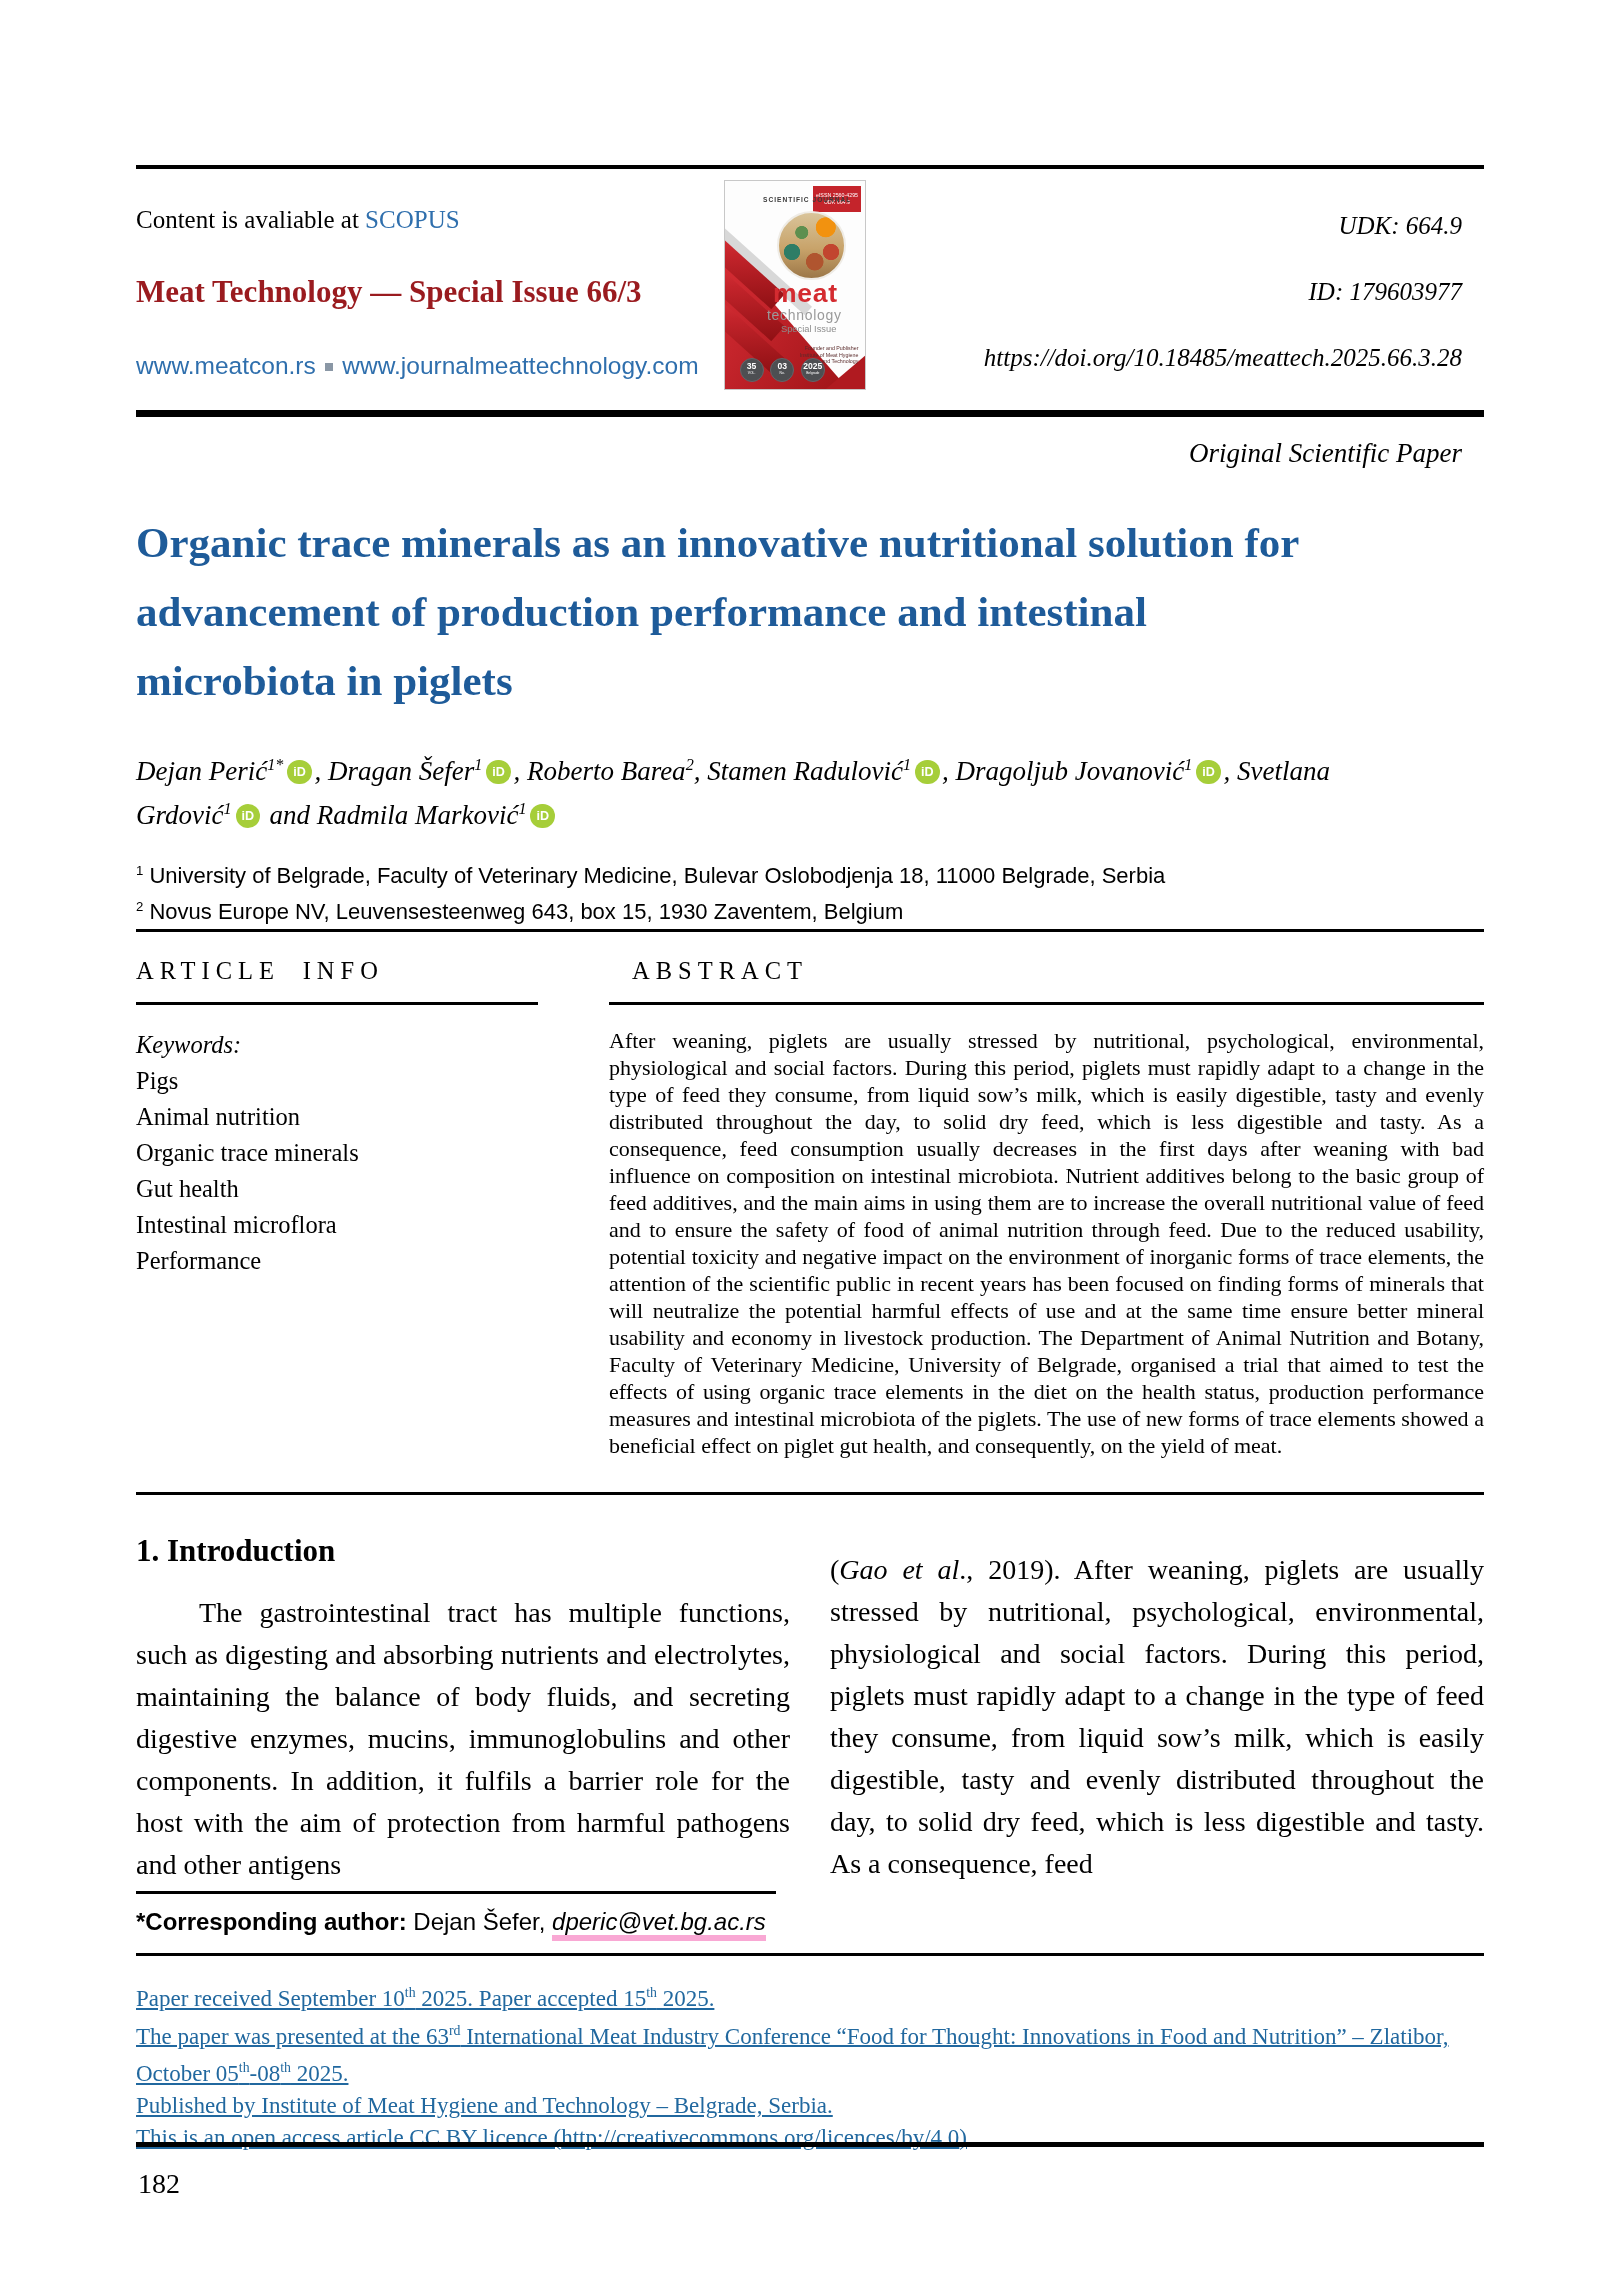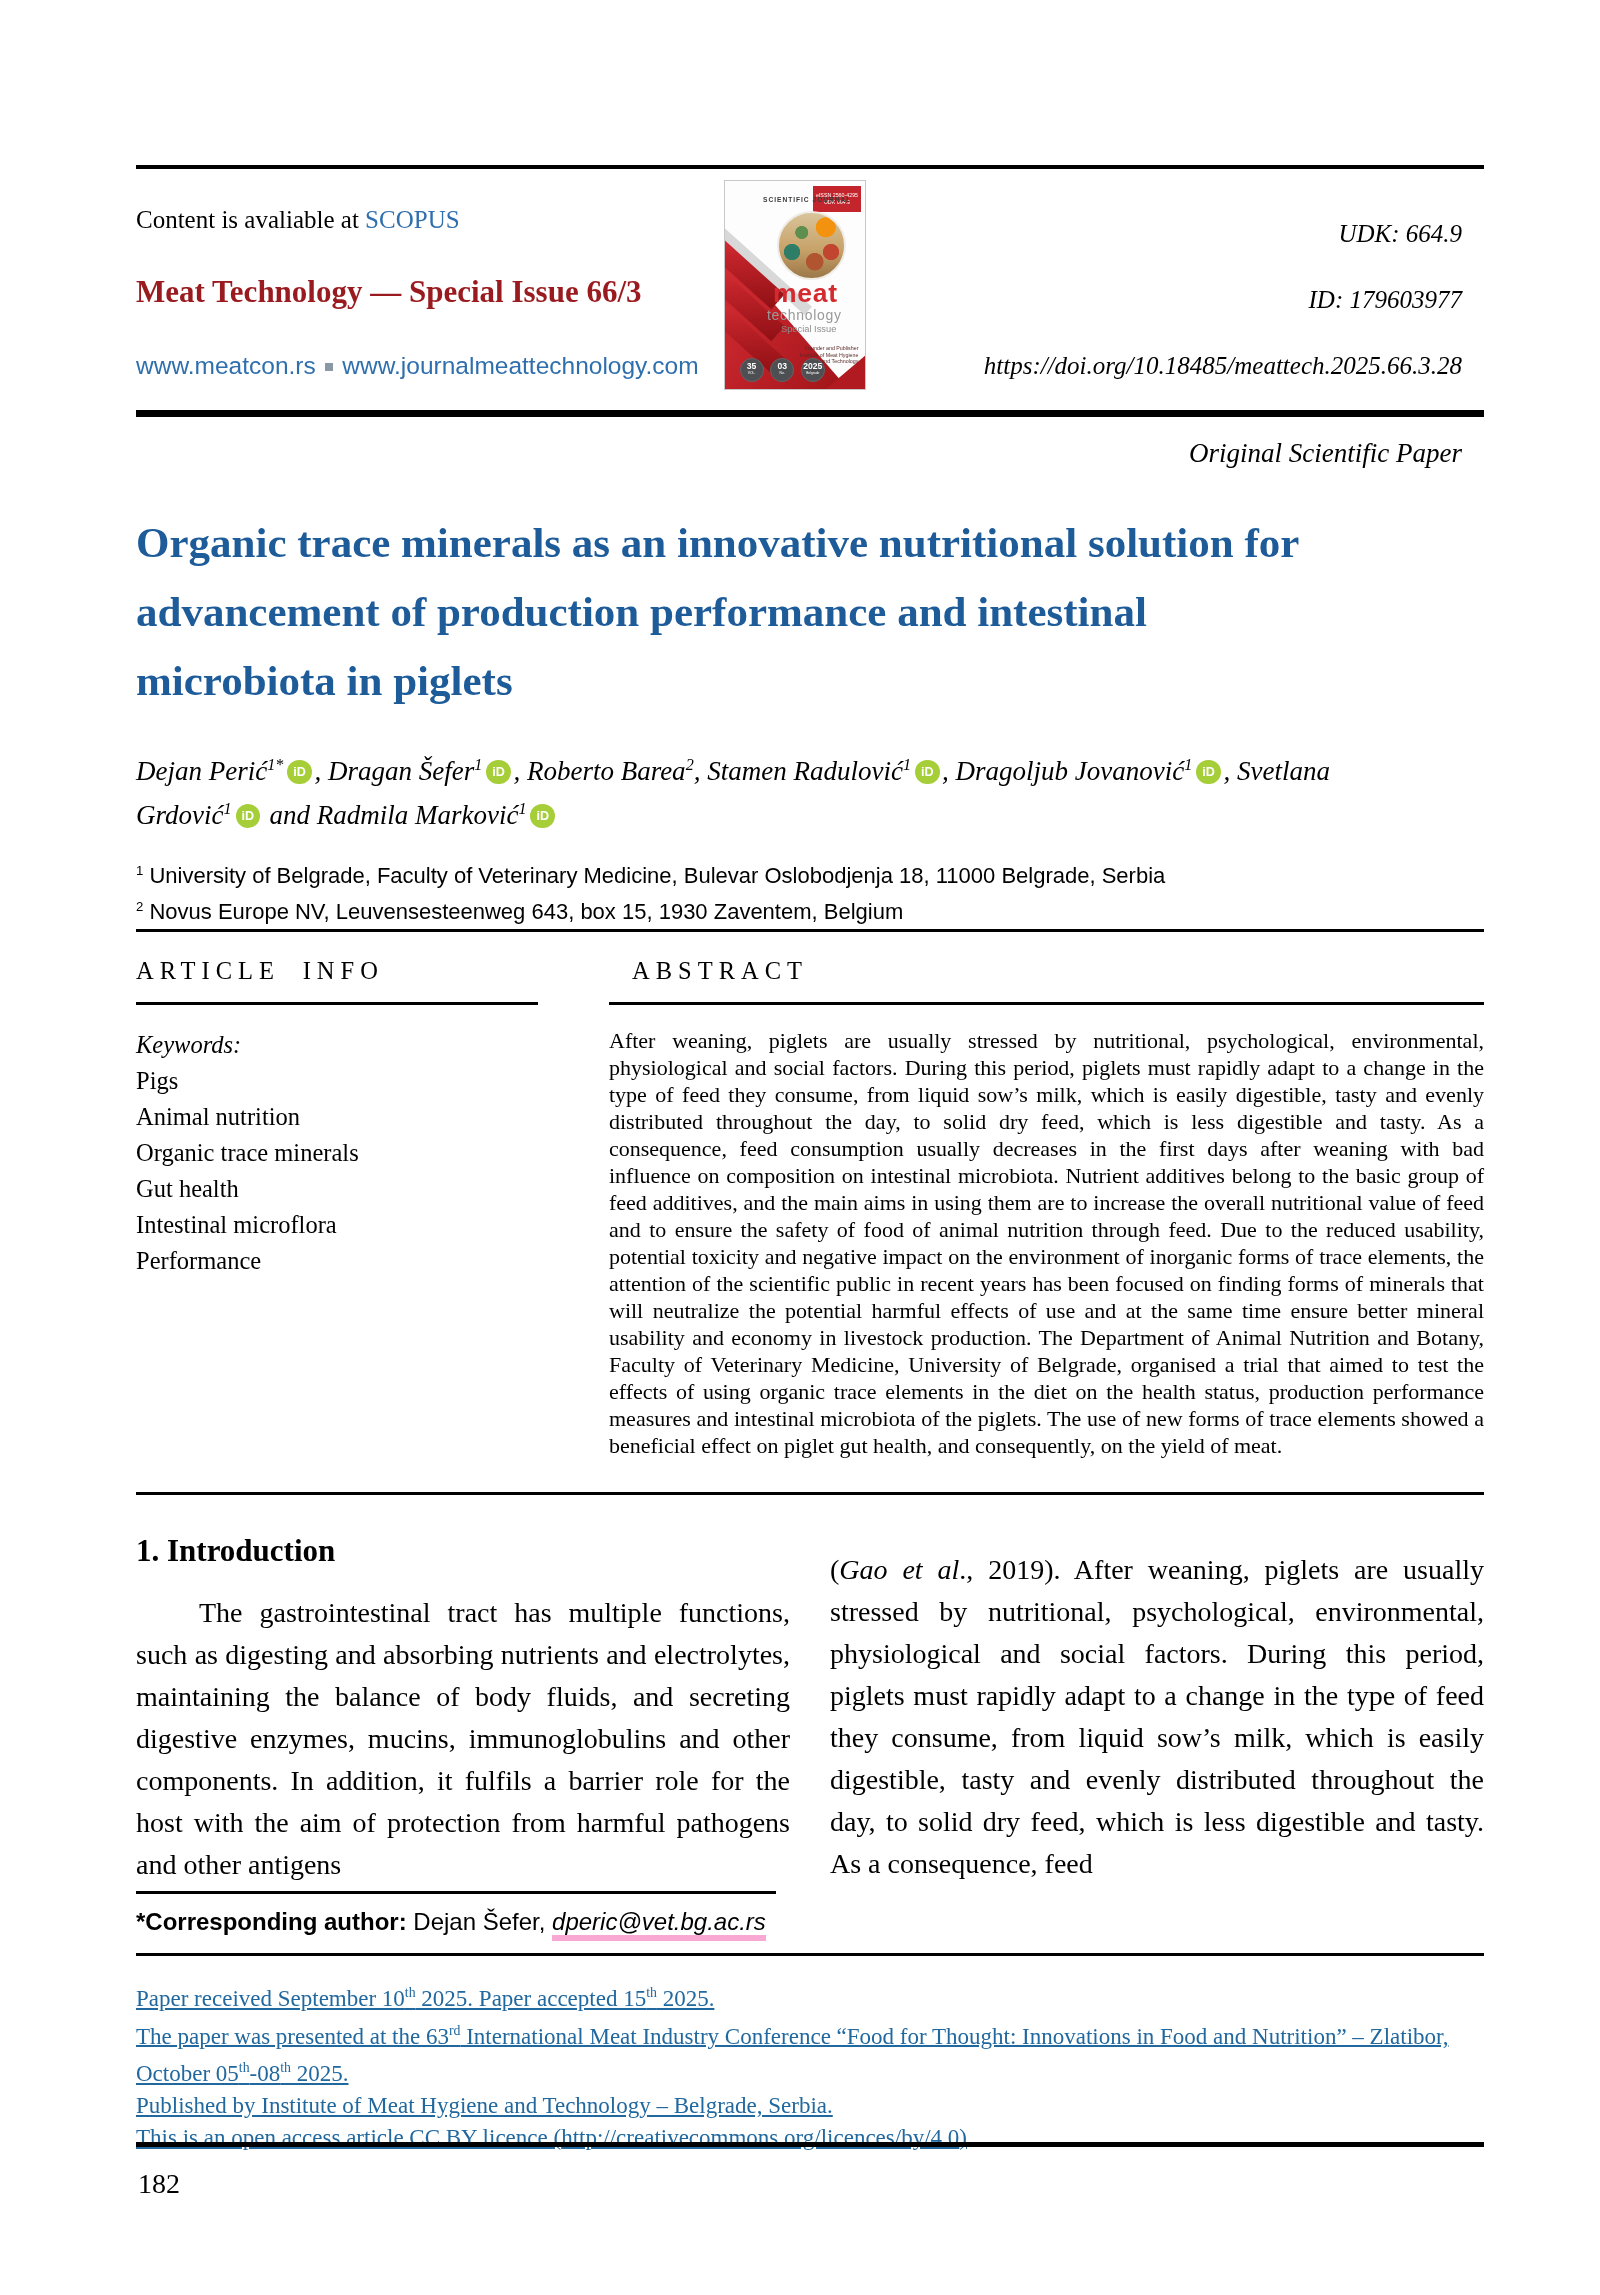--- a/index.html
+++ b/index.html
@@ -17,21 +17,21 @@
 
   
   .hdr-left { position:absolute; left:136px; top:206px; width:582px; }
   .hdr-avail { font-size:25px; color:#000; }
   .link-blue { color:#2f6fad; }
   a.link-blue { text-decoration:none; cursor:pointer; }
   .journal-name { margin-top:40px; font-size:31px; font-weight:bold; color:#9a1b1f; }
   .hdr-urls { margin-top:42px; font-size:24.5px; font-family:"Liberation Sans", sans-serif; color:#2f6fad; }
   .sq-sep { display:inline-block; width:8px; height:8px; background:#8a97a5; margin:0 9.3px 2.6px 9.3px; }
 
-  .hdr-right { position:absolute; right:118px; top:220px; text-align:right; font-style:italic; font-size:25px; }
+  .hdr-right { position:absolute; right:118px; top:212px; text-align:right; font-style:italic; font-size:25px; }
   .hdr-right > div { margin-bottom:38px; }
 
   
   .cover { position:absolute; left:724px; top:180px; width:142px; height:210px; background:#fdfdfd; border:0.7px solid #c8c8c8; overflow:hidden; font-family:"Liberation Sans", sans-serif; }
   .cov-gray1 { position:absolute; left:-26.5px; top:24px; width:152px; height:10.6px; background:#d8d8d8; transform:rotate(42deg); transform-origin:left top; }
   .cov-gray2 { position:absolute; left:-26.5px; top:99px; width:172px; height:9.3px; background:#e2e2e2; transform:rotate(42deg); transform-origin:left top; }
   .cov-chev1, .cov-chev2, .cov-chev3 { position:absolute; width:126px; height:20px; background:linear-gradient(135deg,#ef4348 0%,#c4242b 45%,#8f1014 100%); transform:rotate(42deg); transform-origin:left top; }
   .cov-chev1 { left:-34px; top:29px; }
   .cov-chev2 { left:-34px; top:61px; }
   .cov-chev3 { left:-34px; top:93px; }

